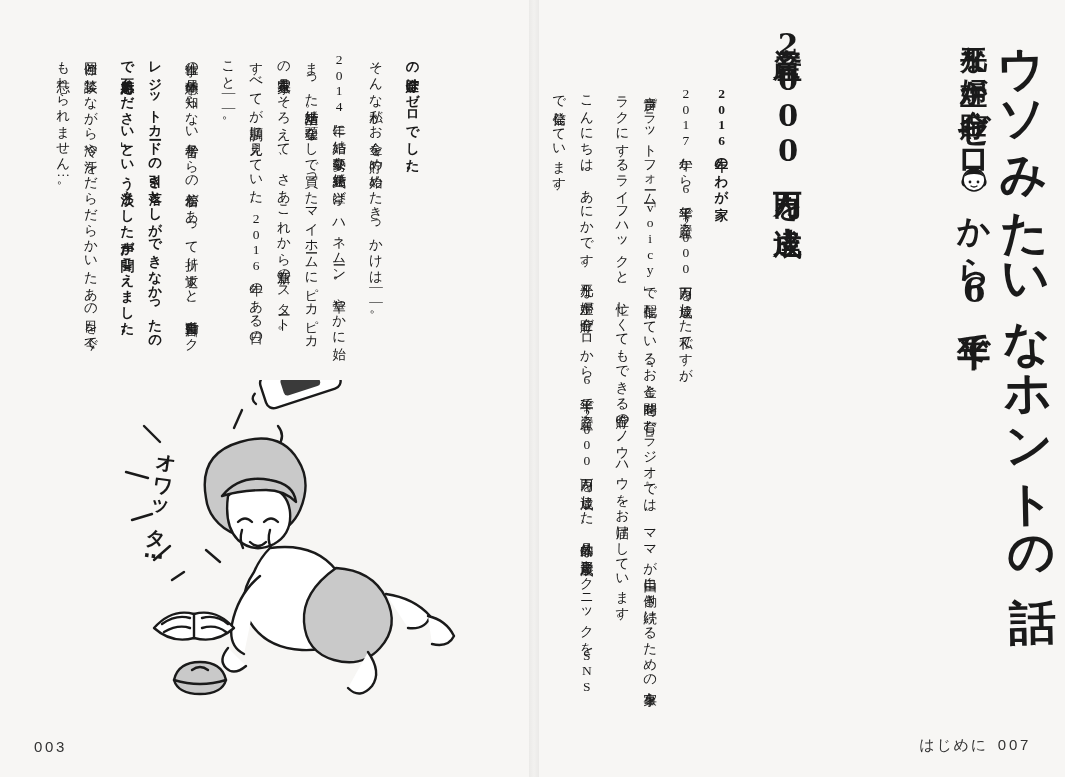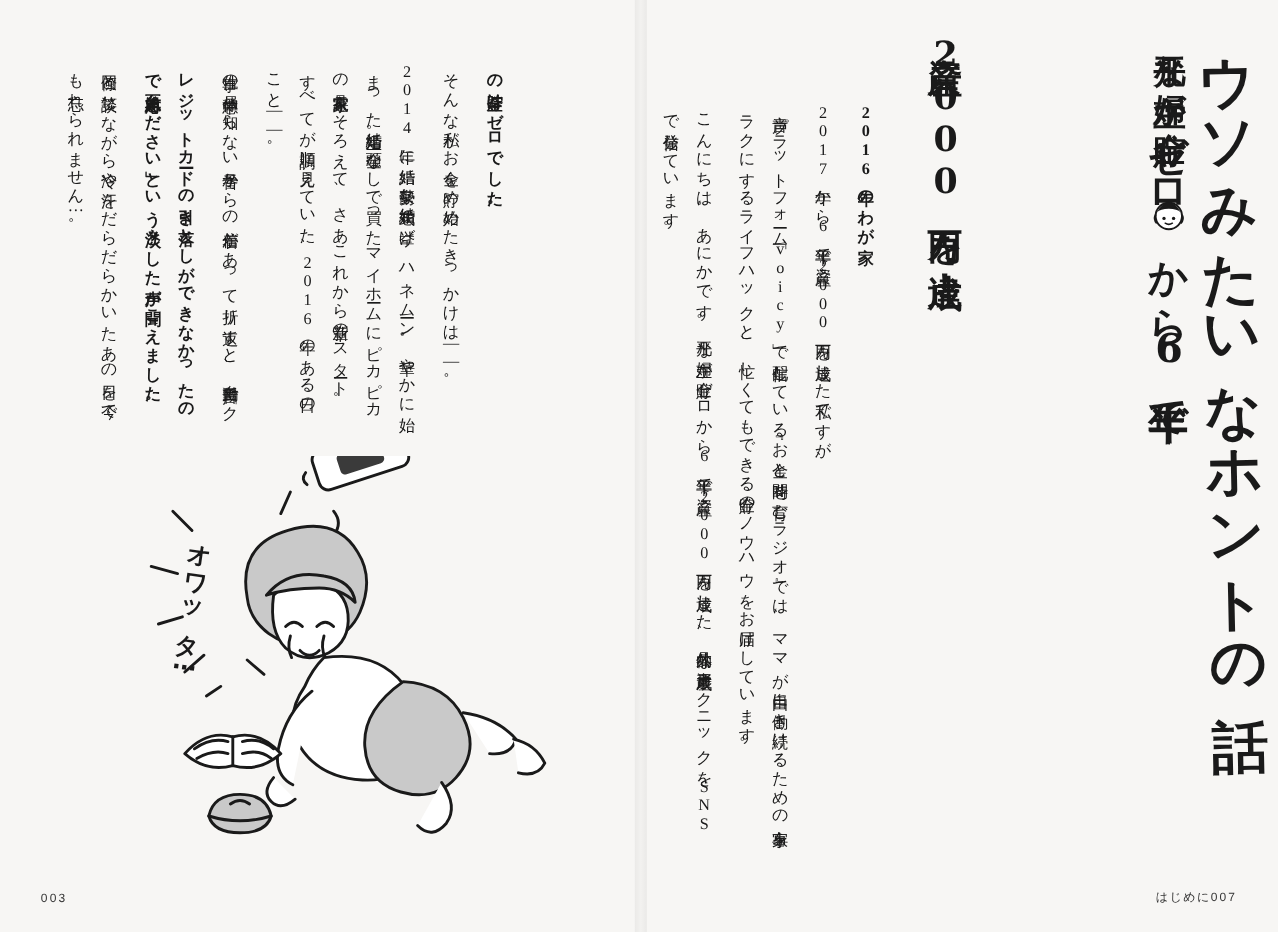--- a/index.html
+++ b/index.html
@@ -114,28 +114,28 @@
     height: 320px;
     font-size: 13.5px;
     line-height: 2.05;
   }
 
   
   .folio {
     position: absolute;
     bottom: 22px;
     font-family: "Liberation Sans", sans-serif;
-    font-size: 10px;
+    font-size: 15px;
     letter-spacing: 0.18em;
     color: #333;
   }
   .folio-left { left: 34px; }
   .folio-right { right: 34px; }
   .folio-right .label {
-    margin-right: 0;
+    margin-right: 10px;
     letter-spacing: 0.12em;
     text-align: center;
   }
 
   
   .illus {
     position: absolute;
     left: 110px;
     top: 380px;
     width: 390px;

